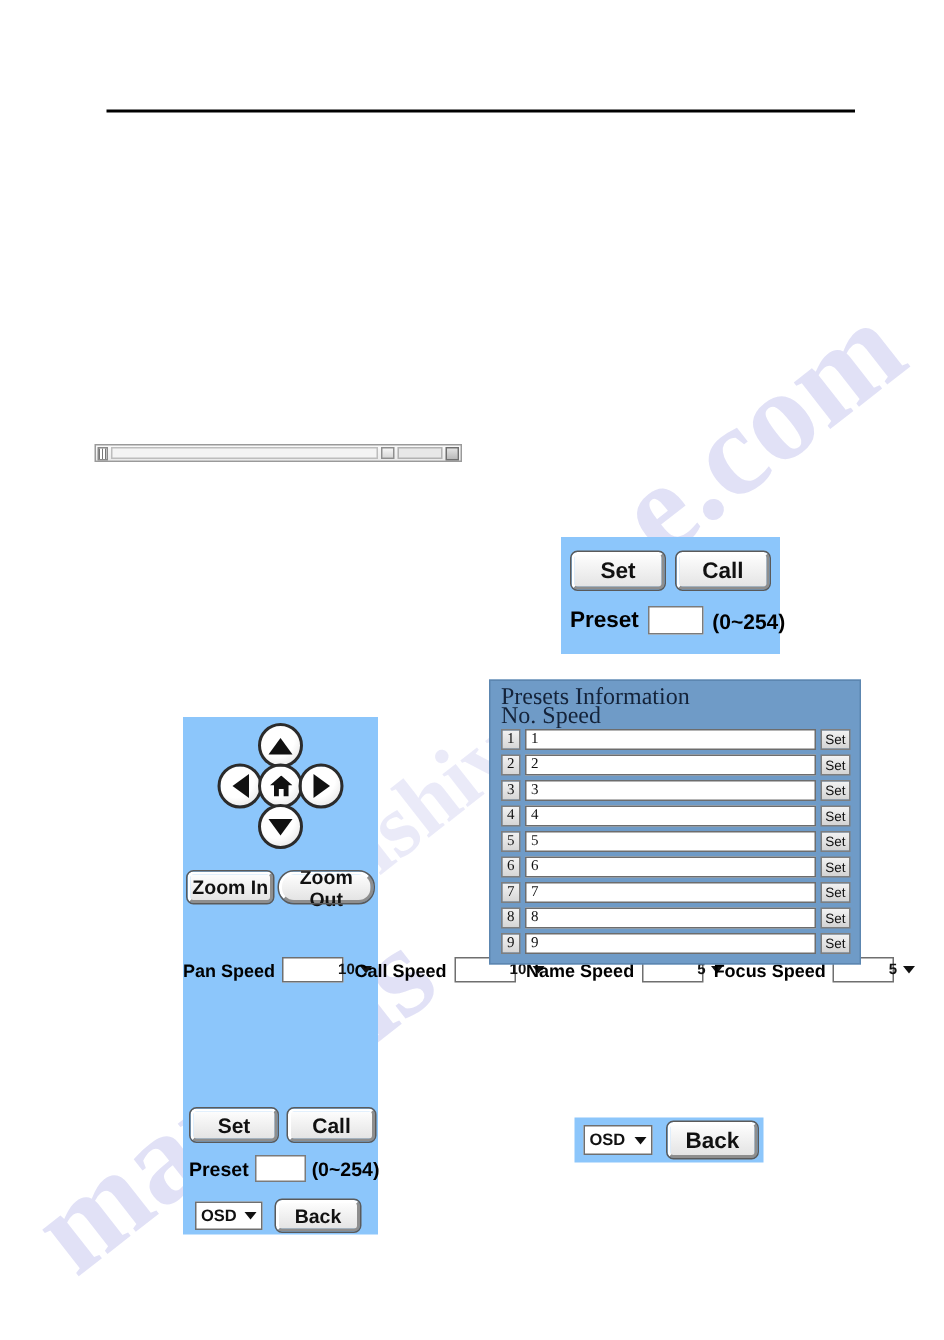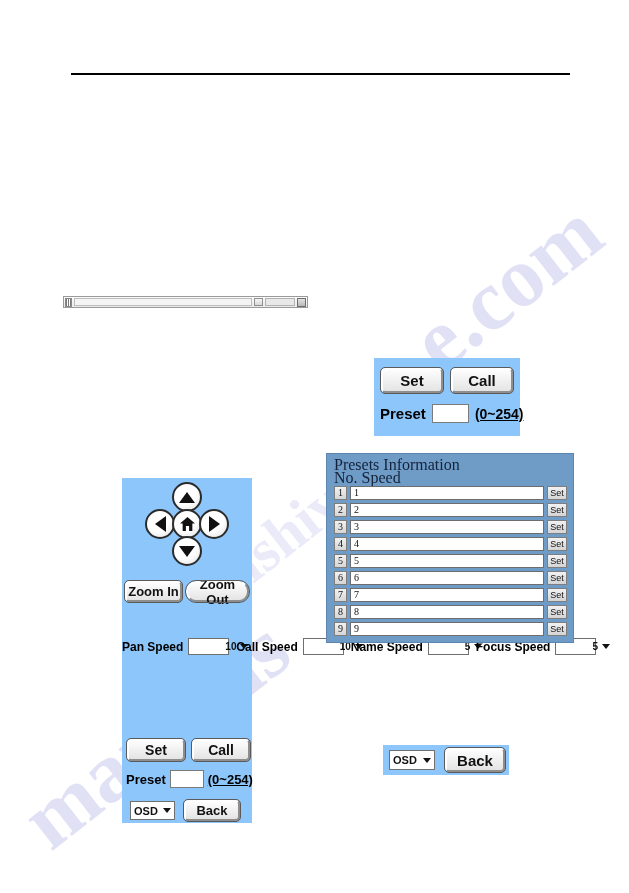--- a/index.html
+++ b/index.html
@@ -188,21 +188,20 @@
     border: 1px solid #7b7b7b;
     box-sizing: border-box;
     padding: 0 2px;
     font-family: "Liberation Sans", sans-serif;
     font-size: 12px;
   }
   .preset-range {
     font-size: 14px;
     font-weight: 700;
     color: #000;
-    text-decoration: underline;
   }
 
   
   #osd-panel {
     left: 383px;
     top: 745px;
     width: 126px;
     height: 30px;
     display: flex;
     align-items: center;

